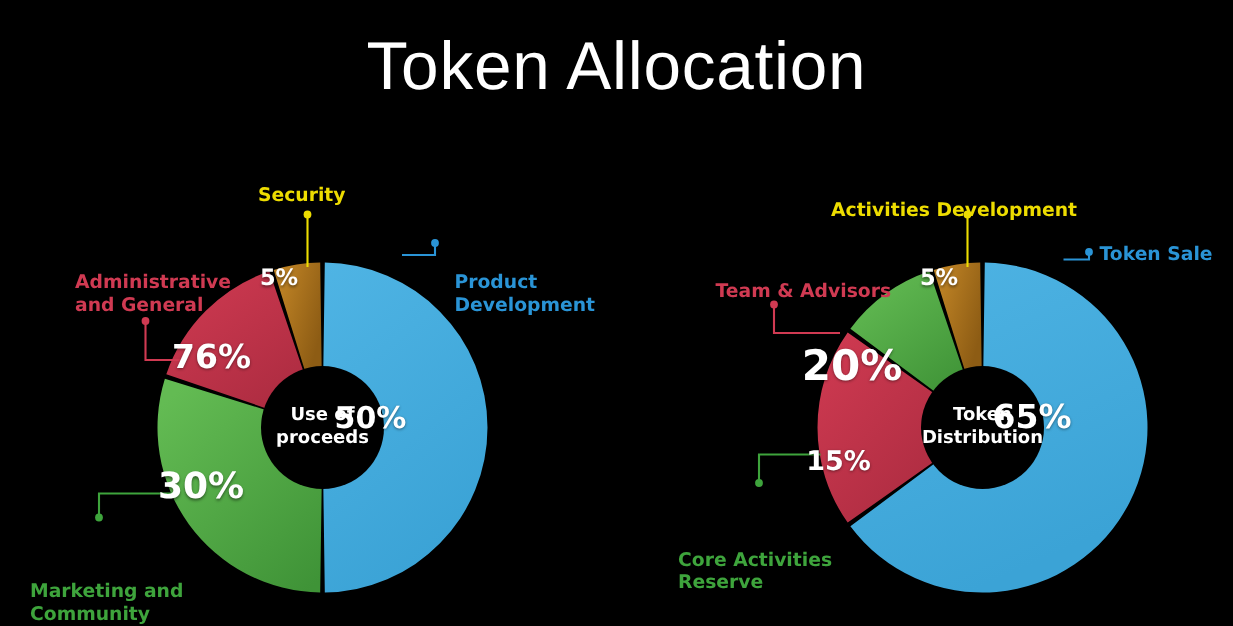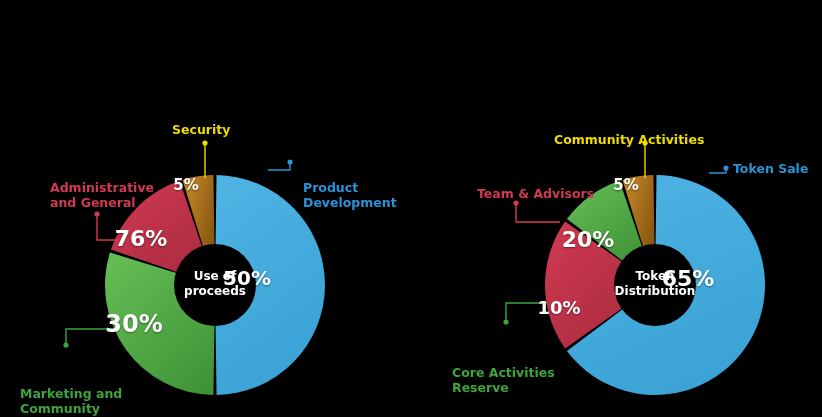--- a/index.html
+++ b/index.html
@@ -69,20 +69,21 @@
     text-align: center;
     white-space: nowrap;
     text-shadow: 0 1px 2px rgba(0,0,0,0.45);
   }
 </style>
 </head>
 <body>
 
 <div id="stage">
 
+  <div id="page-title">Token Allocation</div>
 
   <svg class="chart-layer" width="822" height="417">
     <defs>
       <linearGradient id="gBlue" x1="0" y1="0" x2="0.4" y2="1">
         <stop offset="0%" stop-color="#4fb4e4"></stop>
         <stop offset="100%" stop-color="#3ba3d6"></stop>
       </linearGradient>
       <linearGradient id="gRed" x1="0.1" y1="0" x2="0.8" y2="1">
         <stop offset="0%" stop-color="#cf3a51"></stop>
         <stop offset="100%" stop-color="#ad2c41"></stop>
@@ -139,24 +140,24 @@
 Community</div>
       <div class="pct" style="left: 101px; top: 226px; width: 80px; font-size: 22px;">76%</div>
       <div class="lbl red" style="left: 50px; top: 180px; text-align: left;">Administrative
 and General</div>
       <div class="pct" style="left: 146px; top: 176px; width: 80px; font-size: 15px;">5%</div>
       <div class="lbl yellow" style="left: 172px; top: 122px; text-align: center;">Security</div>
       <div class="center-lbl" style="left: 160px; top: 269px; width: 110px;">Use of
 proceeds</div>
       <div class="pct" style="left: 648px; top: 266px; width: 80px; font-size: 22px;">65%</div>
       <div class="lbl blue" style="left: 733px; top: 161px;">Token Sale</div>
-      <div class="pct" style="left: 548px; top: 227px; width: 80px; font-size: 22px;">20%</div>
+      <div class="pct" style="left: 528px; top: 227px; width: 80px; font-size: 28px;">20%</div>
       <div class="lbl red" style="left: 477px; top: 186px; text-align: left;">Team &amp; Advisors</div>
-      <div class="pct" style="left: 519px; top: 297px; width: 80px; font-size: 18px;">10%</div>
+      <div class="pct" style="left: 519px; top: 297px; width: 80px; font-size: 18px;">15%</div>
       <div class="lbl green" style="left: 452px; top: 329px;">Core Activities
 Reserve</div>
       <div class="pct" style="left: 586px; top: 176px; width: 80px; font-size: 15px;">5%</div>
-      <div class="lbl yellow" style="left: 554px; top: 132px; text-align: left;">Community Activities</div>
+      <div class="lbl yellow" style="left: 554px; top: 132px; text-align: left;">Activities Development</div>
       <div class="center-lbl" style="left: 600px; top: 269px; width: 110px;">Token
 Distribution</div>
     </div>
 
 </div>
 
 </body></html>

